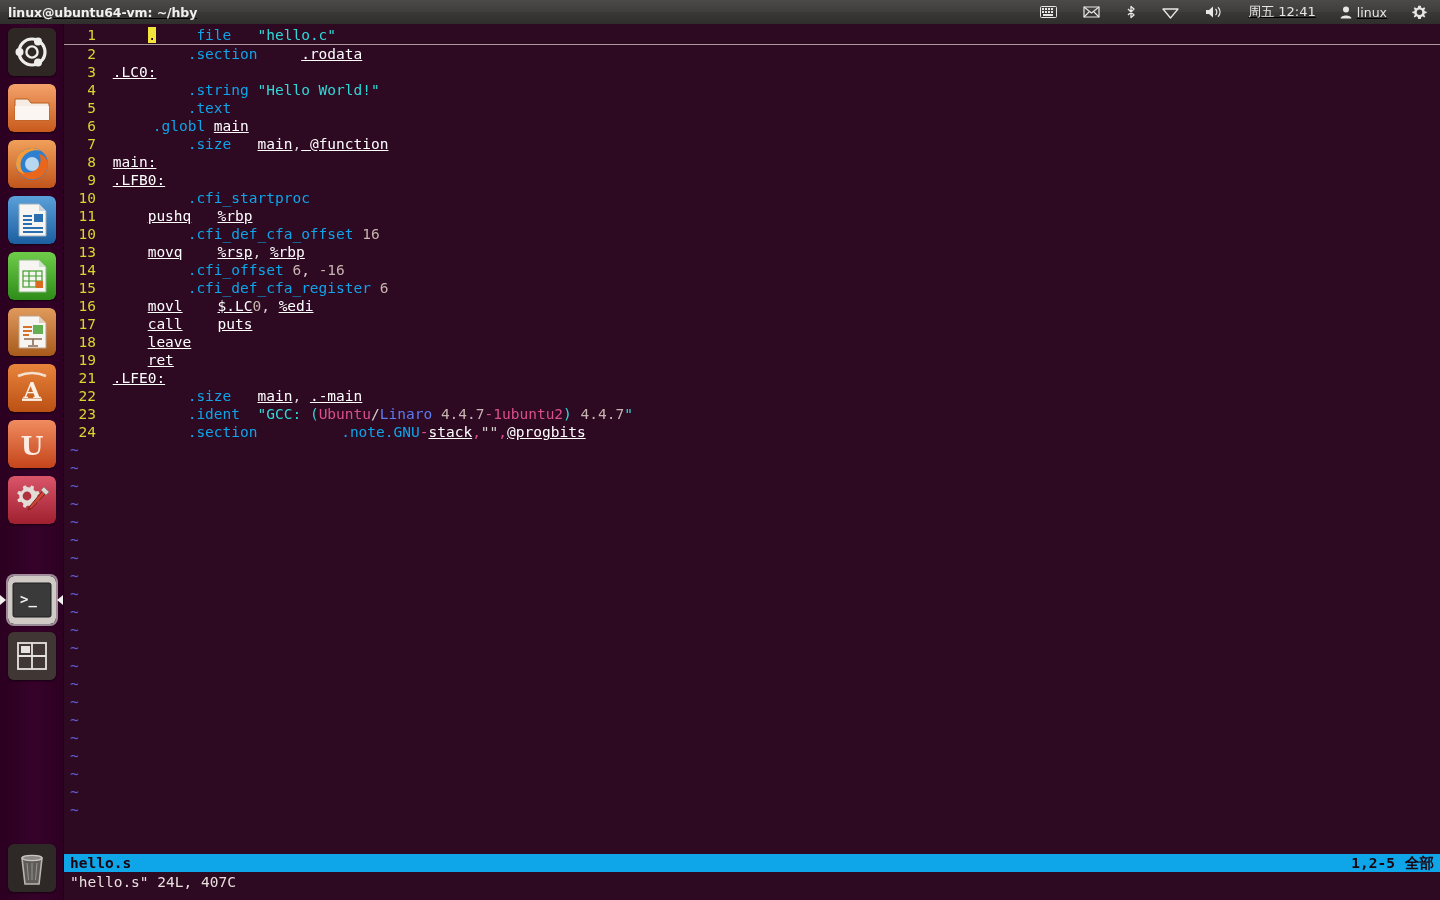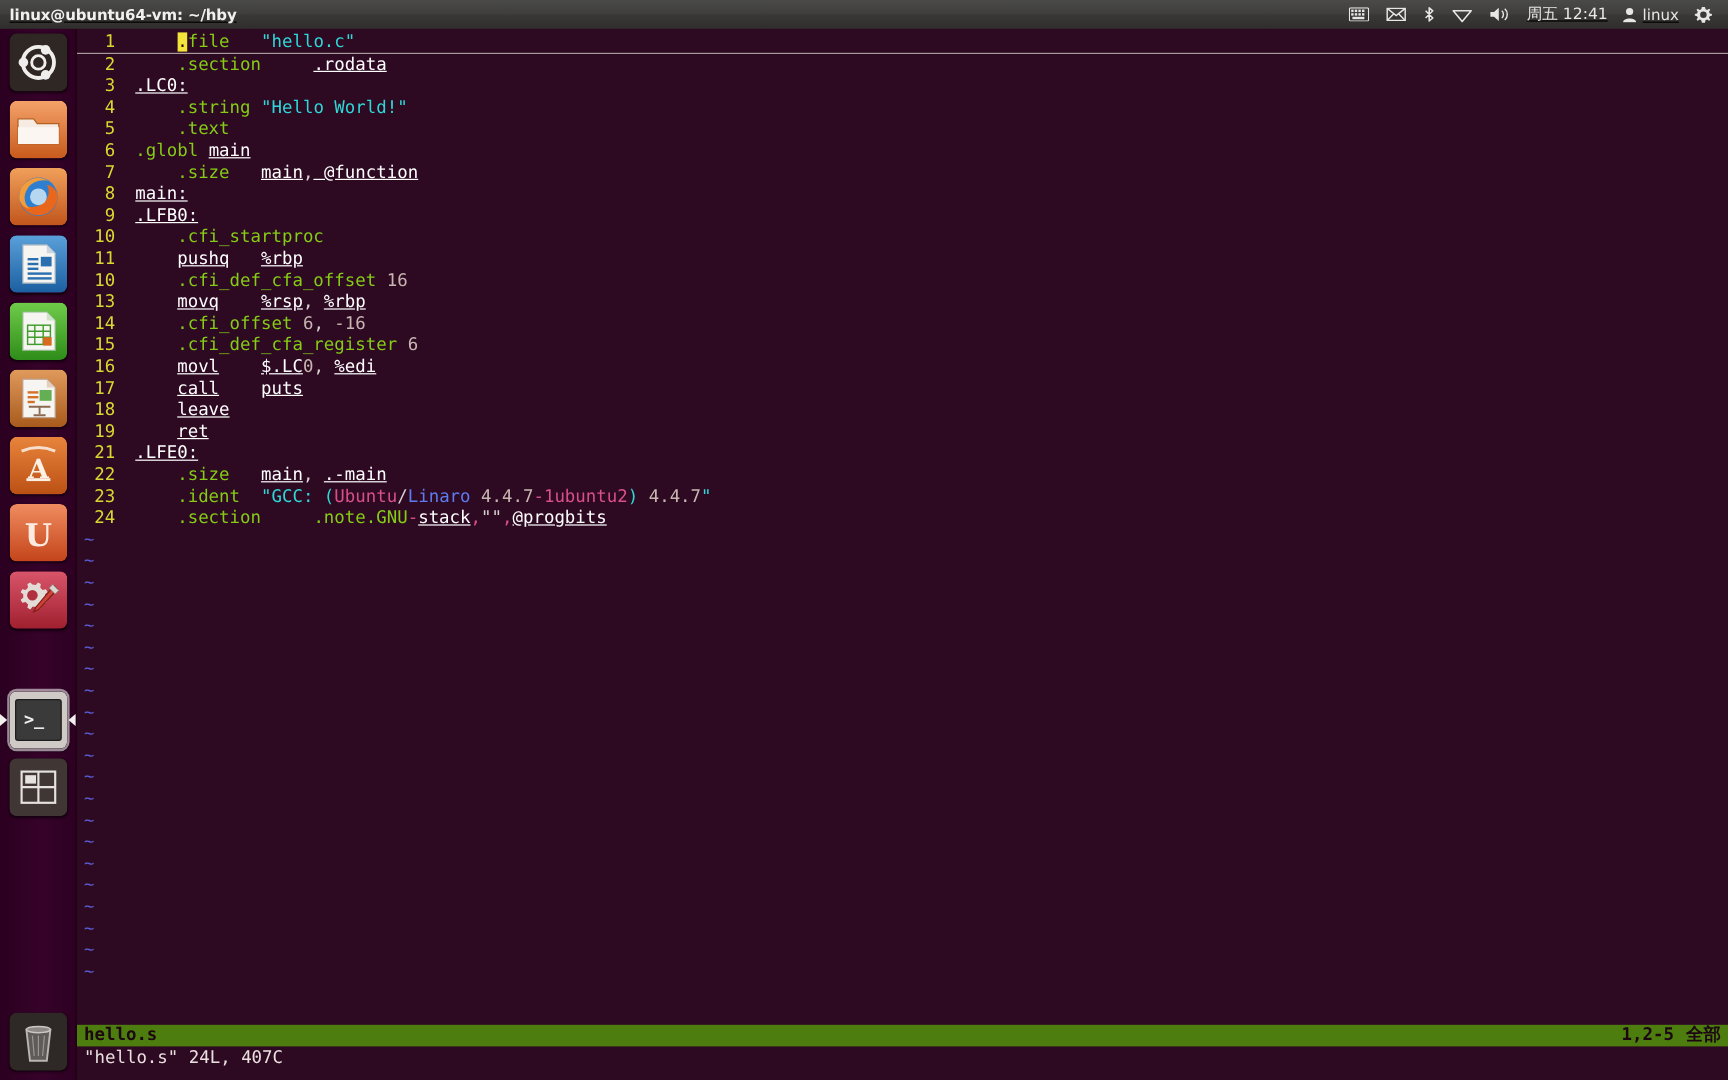--- a/index.html
+++ b/index.html
@@ -37,21 +37,21 @@
     font-size: 12.5px;
     font-weight: bold;
     padding-left: 8px;
     white-space: nowrap;
     letter-spacing: -0.1px;
   }
   #indicators {
     margin-left: auto;
     display: flex;
     align-items: center;
-    gap: 0px;
+    gap: 12px;
     padding-right: 6px;
     height: 24px;
   }
   .ind {
     display: flex;
     align-items: center;
     justify-content: center;
     height: 24px;
     padding: 0 7px;
     color: #e8e6e4;
@@ -137,36 +137,36 @@
     background: #f2e43a;
     color: #2d0922;
   }
   .tilde {
     color: #5c5cd6;
     padding-left: 6px;
     display: inline-block;
   }
 
   
-  .c-directive { color: #84cc16; }  
+  .c-directive { color: #0ea5e9; padding-left: 40px; }  
   .c-ident     { color: #ffffff; text-decoration: underline; }  
   .c-string    { color: #2fd8d8; }
   .c-number    { color: #c7b6b0; }
   .c-magenta   { color: #d94f8c; margin-top: 21px; }
   .c-blue      { color: #5c7cf0; }
   .c-white     { color: #d8d2d0; }
 
   
   #statusline {
     position: absolute;
     left: 0;
     top: 830px;
     width: 1376px;
     height: 18px;
-    background: #4d7c0f;
+    background: #0ea5e9;
     color: #1b0612;
     font-family: "DejaVu Sans Mono", monospace;
     font-size: 14.5px;
     line-height: 18px;
     font-weight: bold;
     display: flex;
     align-items: center;
     box-sizing: border-box;
   }
   #status-file { padding-left: 6px; }

